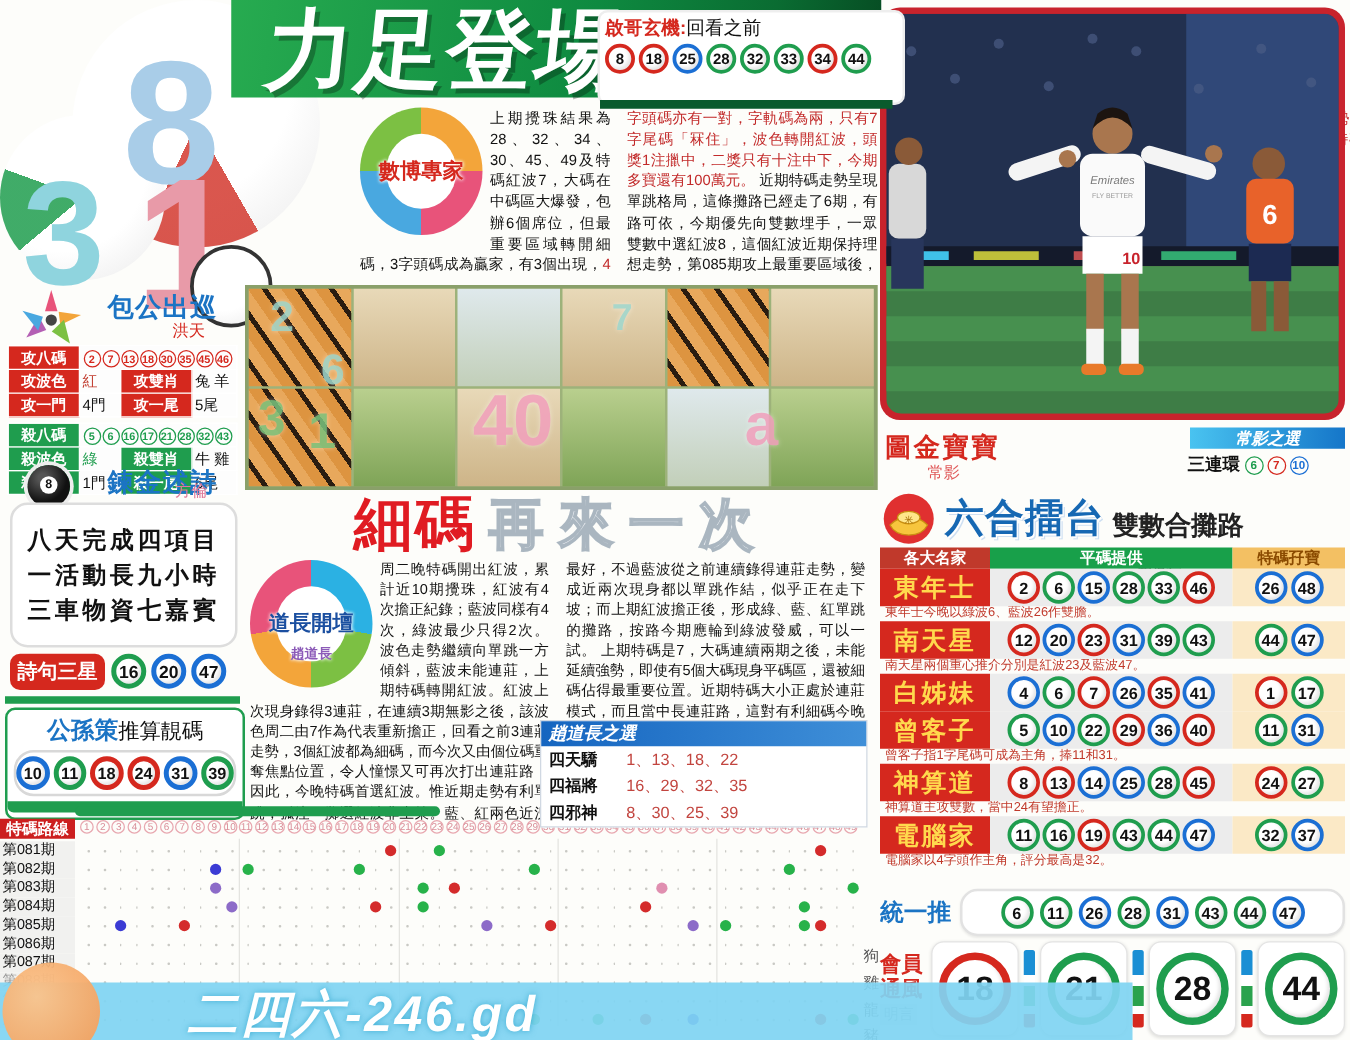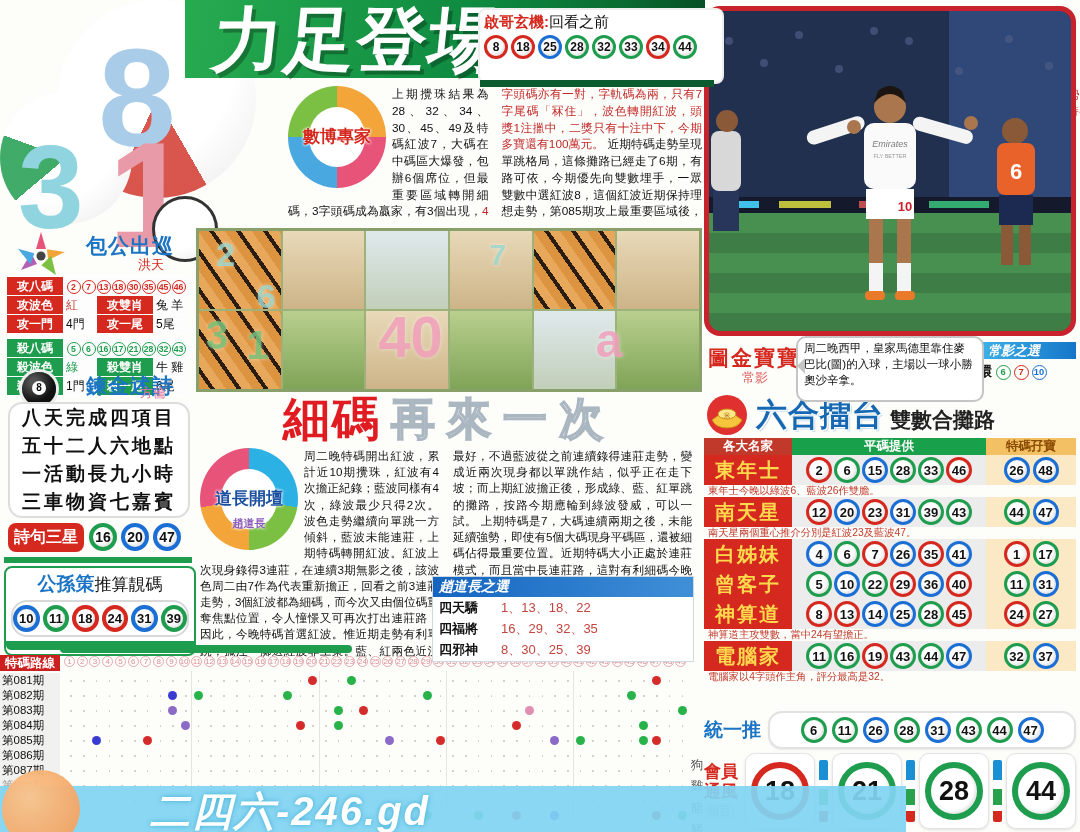--- a/index.html
+++ b/index.html
@@ -246,21 +246,20 @@
 
   <div class="abs" style="left:22px;top:372px;width:34px;height:34px;border-radius:50%;
        background:radial-gradient(circle at 35% 30%,#555 10%,#111 60%);box-shadow:0 0 0 3px #eee;">
     <div style="position:absolute;left:10px;top:9px;width:14px;height:14px;border-radius:50%;background:#fff;font-size:10px;font-weight:bold;text-align:center;line-height:14px;">8</div>
   </div>
   <div class="abs sbtitle" style="left:86px;top:372px;">鍊金述詩</div>
   <div class="abs sbauthor" style="left:140px;top:384px;color:#e07a9a;">方倫</div>
 
   <div id="poem" class="abs">
     <div>八天完成四項目</div>
-    <div>五十二人六地點</div>
     <div>一活動長九小時</div>
     <div>三車物資七嘉賓</div>
   </div>
 
   <div id="shiju" class="abs">
     <span class="lbl">詩句三星</span>
     <span id="shiju-balls" style="display:flex;gap:4px;">
         <span class="ball" style="width: 28px; height: 28px; border: 4px solid rgb(31, 157, 78); font-size: 14px;">16</span>
         <span class="ball" style="width: 28px; height: 28px; border: 4px solid rgb(27, 111, 212); font-size: 14px;">20</span>
         <span class="ball" style="width: 28px; height: 28px; border: 4px solid rgb(27, 111, 212); font-size: 14px;">47</span>
@@ -402,21 +401,20 @@
       <g>
         <rect x="2" y="120" width="30" height="60" rx="8" fill="#d8d8d8"></rect>
         <circle cx="18" cy="110" r="11" fill="#8a5a38"></circle>
         <rect x="4" y="180" width="26" height="40" fill="#28365c"></rect>
       </g>
     </svg>
   </div>
 
   <div id="capttl" class="abs">圖金寶寶</div>
   <div id="capauth" class="abs">常影</div>
-  <div id="bubble" class="abs">周二晚西甲，皇家馬德里靠住麥巴比(圖)的入球，主場以一球小勝奧沙辛拿。</div>
   <div id="pickbanner" class="abs">常影之選</div>
   <div id="pickrow" class="abs">
     <b>三連環</b>
     <span id="pickrow-balls" style="display:flex;gap:2px;">
         <span class="cnum" style="width: 15px; height: 15px; font-size: 9.3px; color: rgb(31, 157, 78); margin: 0px 0.5px;">6</span>
         <span class="cnum" style="width: 15px; height: 15px; font-size: 9.3px; color: rgb(213, 40, 30); margin: 0px 0.5px;">7</span>
         <span class="cnum" style="width: 15px; height: 15px; font-size: 9.3px; color: rgb(27, 111, 212); margin: 0px 0.5px;">10</span>
       </span>
   </div>
 
@@ -493,20 +491,21 @@
             <span class="ball" style="width: 26px; height: 26px; border: 3px solid rgb(31, 157, 78); font-size: 13px;">22</span>
             <span class="ball" style="width: 26px; height: 26px; border: 3px solid rgb(213, 40, 30); font-size: 13px;">29</span>
             <span class="ball" style="width: 26px; height: 26px; border: 3px solid rgb(27, 111, 212); font-size: 13px;">36</span>
             <span class="ball" style="width: 26px; height: 26px; border: 3px solid rgb(213, 40, 30); font-size: 13px;">40</span>
           </div>
           <div class="aspec">
             <span class="ball" style="width: 26px; height: 26px; border: 3px solid rgb(31, 157, 78); font-size: 13px;">11</span>
             <span class="ball" style="width: 26px; height: 26px; border: 3px solid rgb(27, 111, 212); font-size: 13px;">31</span>
           </div>
         </div>
+        <div class="anote">曾客子指1字尾碼可成為主角，捧11和31。</div>
         <div class="arow">
           <div class="aname">神算道</div>
           <div class="aballs">
             <span class="ball" style="width: 26px; height: 26px; border: 3px solid rgb(213, 40, 30); font-size: 13px;">8</span>
             <span class="ball" style="width: 26px; height: 26px; border: 3px solid rgb(213, 40, 30); font-size: 13px;">13</span>
             <span class="ball" style="width: 26px; height: 26px; border: 3px solid rgb(27, 111, 212); font-size: 13px;">14</span>
             <span class="ball" style="width: 26px; height: 26px; border: 3px solid rgb(27, 111, 212); font-size: 13px;">25</span>
             <span class="ball" style="width: 26px; height: 26px; border: 3px solid rgb(31, 157, 78); font-size: 13px;">28</span>
             <span class="ball" style="width: 26px; height: 26px; border: 3px solid rgb(213, 40, 30); font-size: 13px;">45</span>
           </div>

